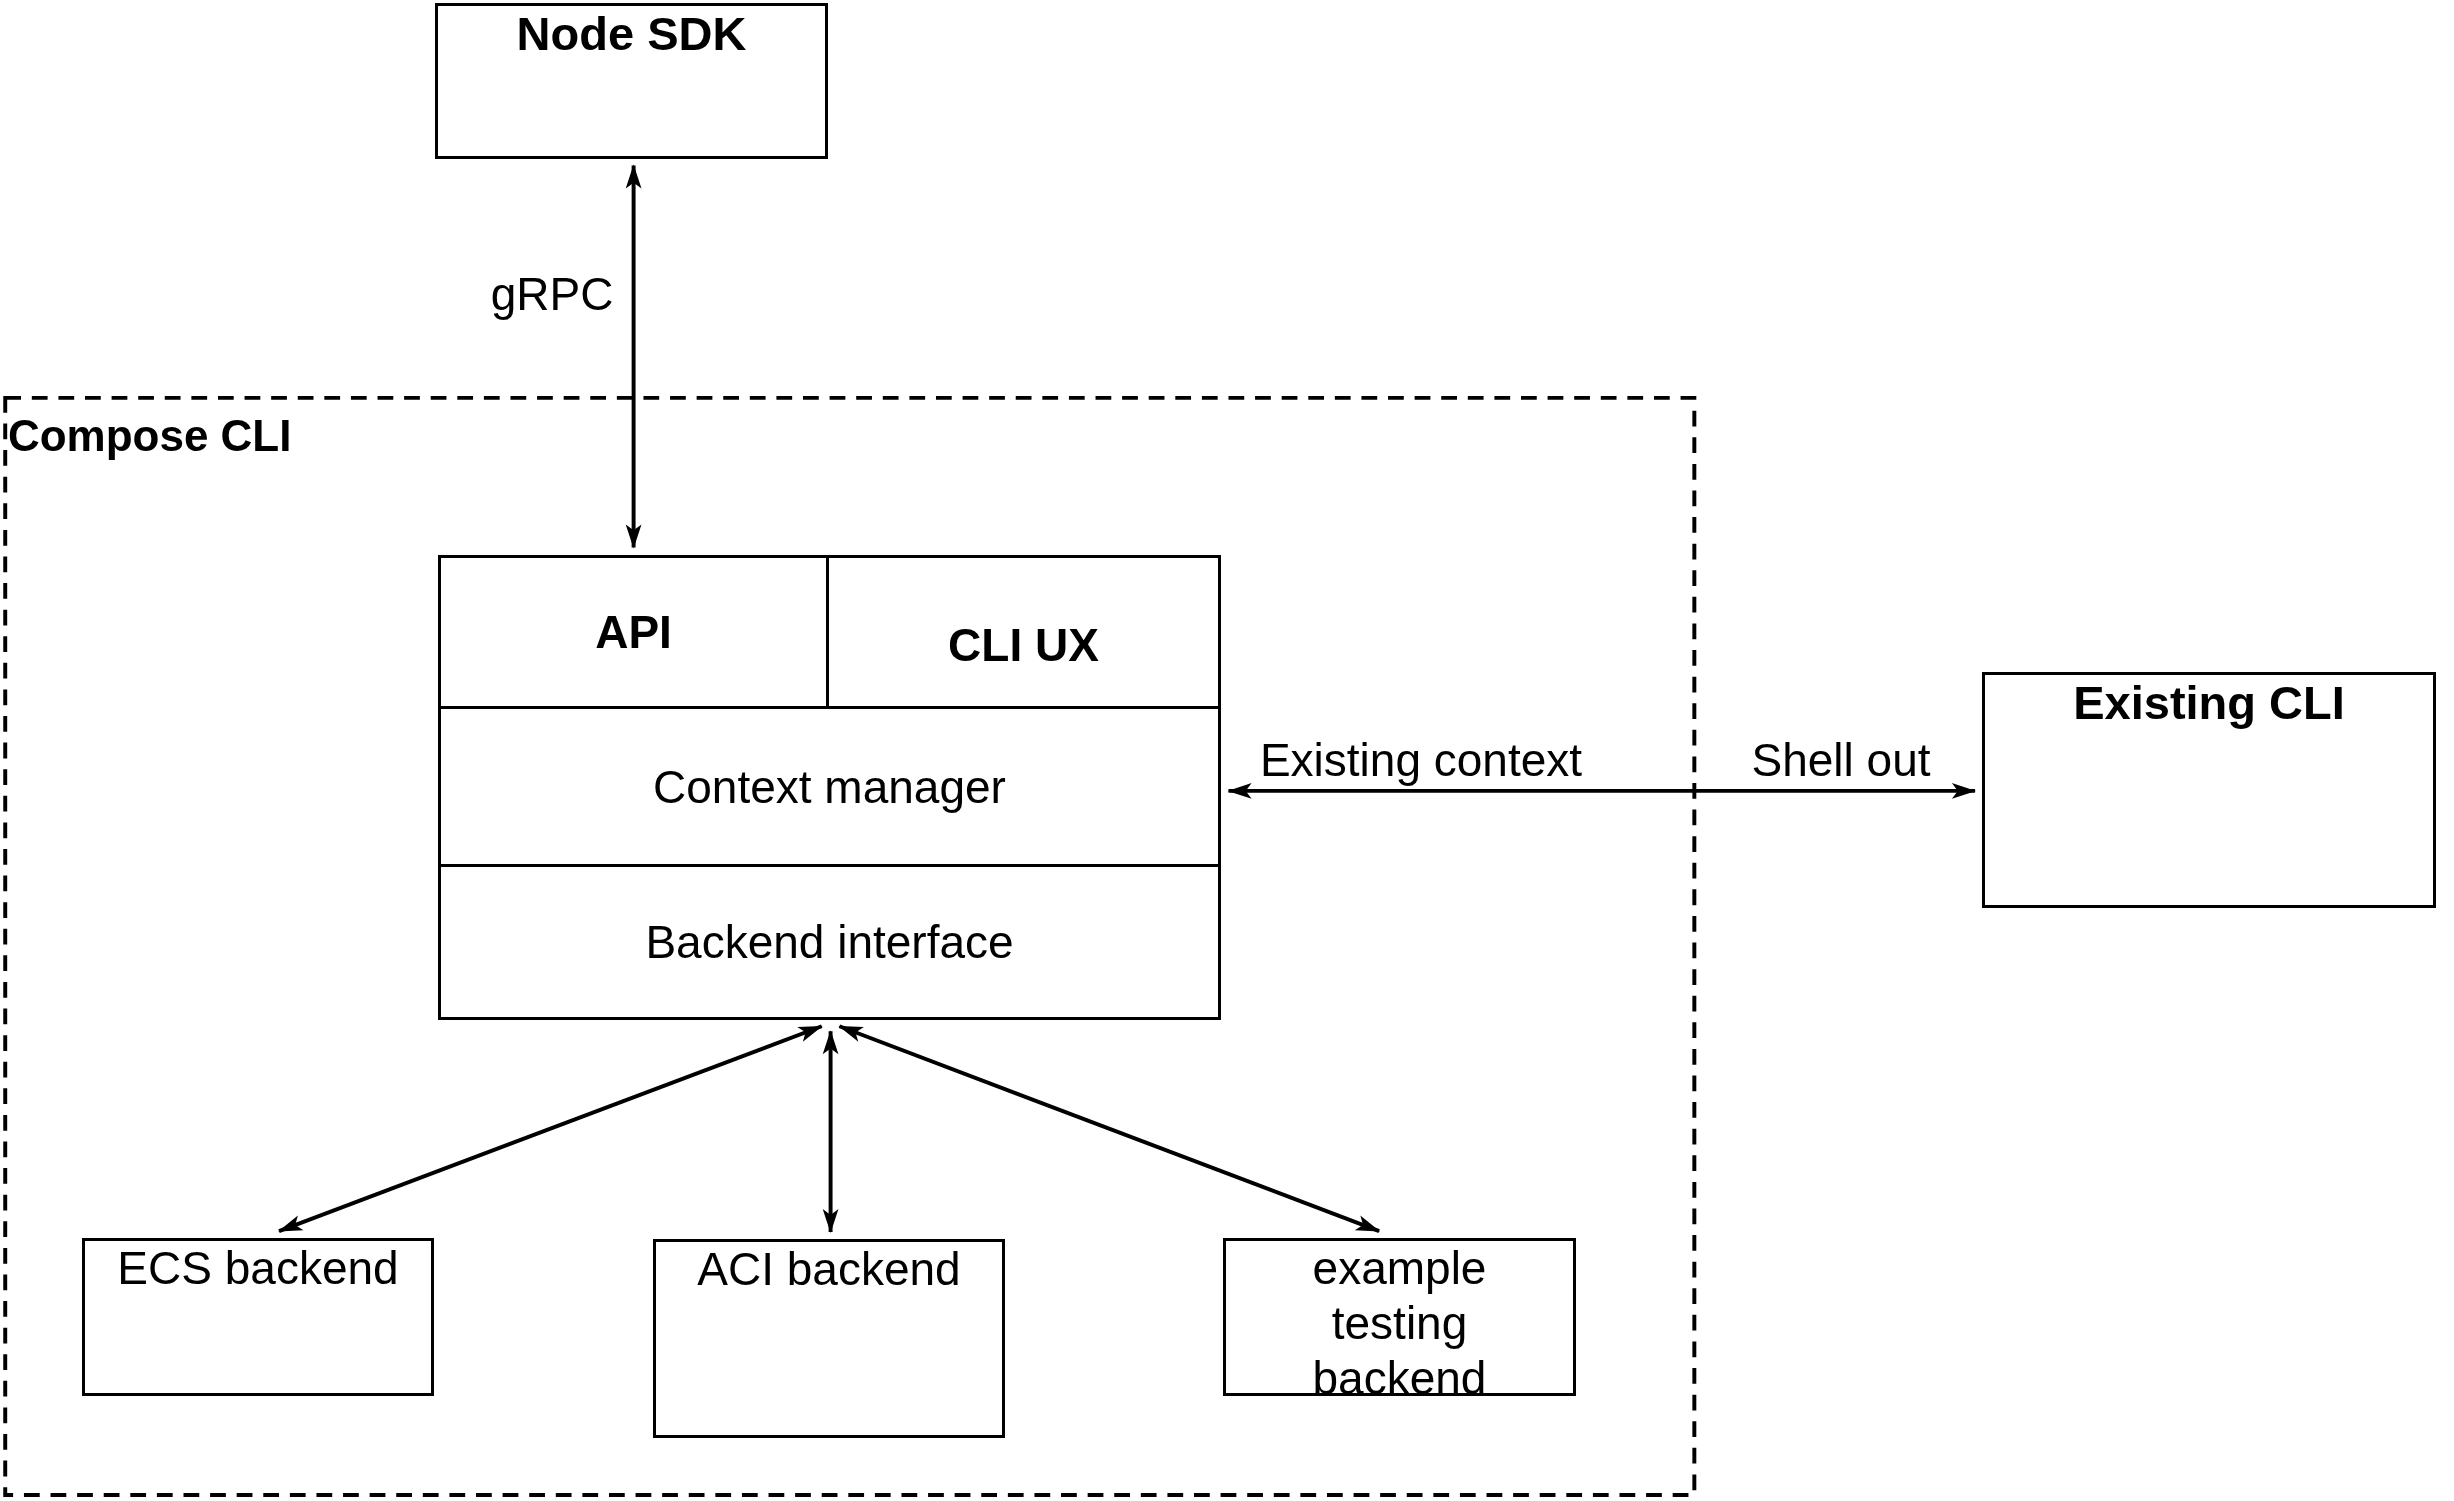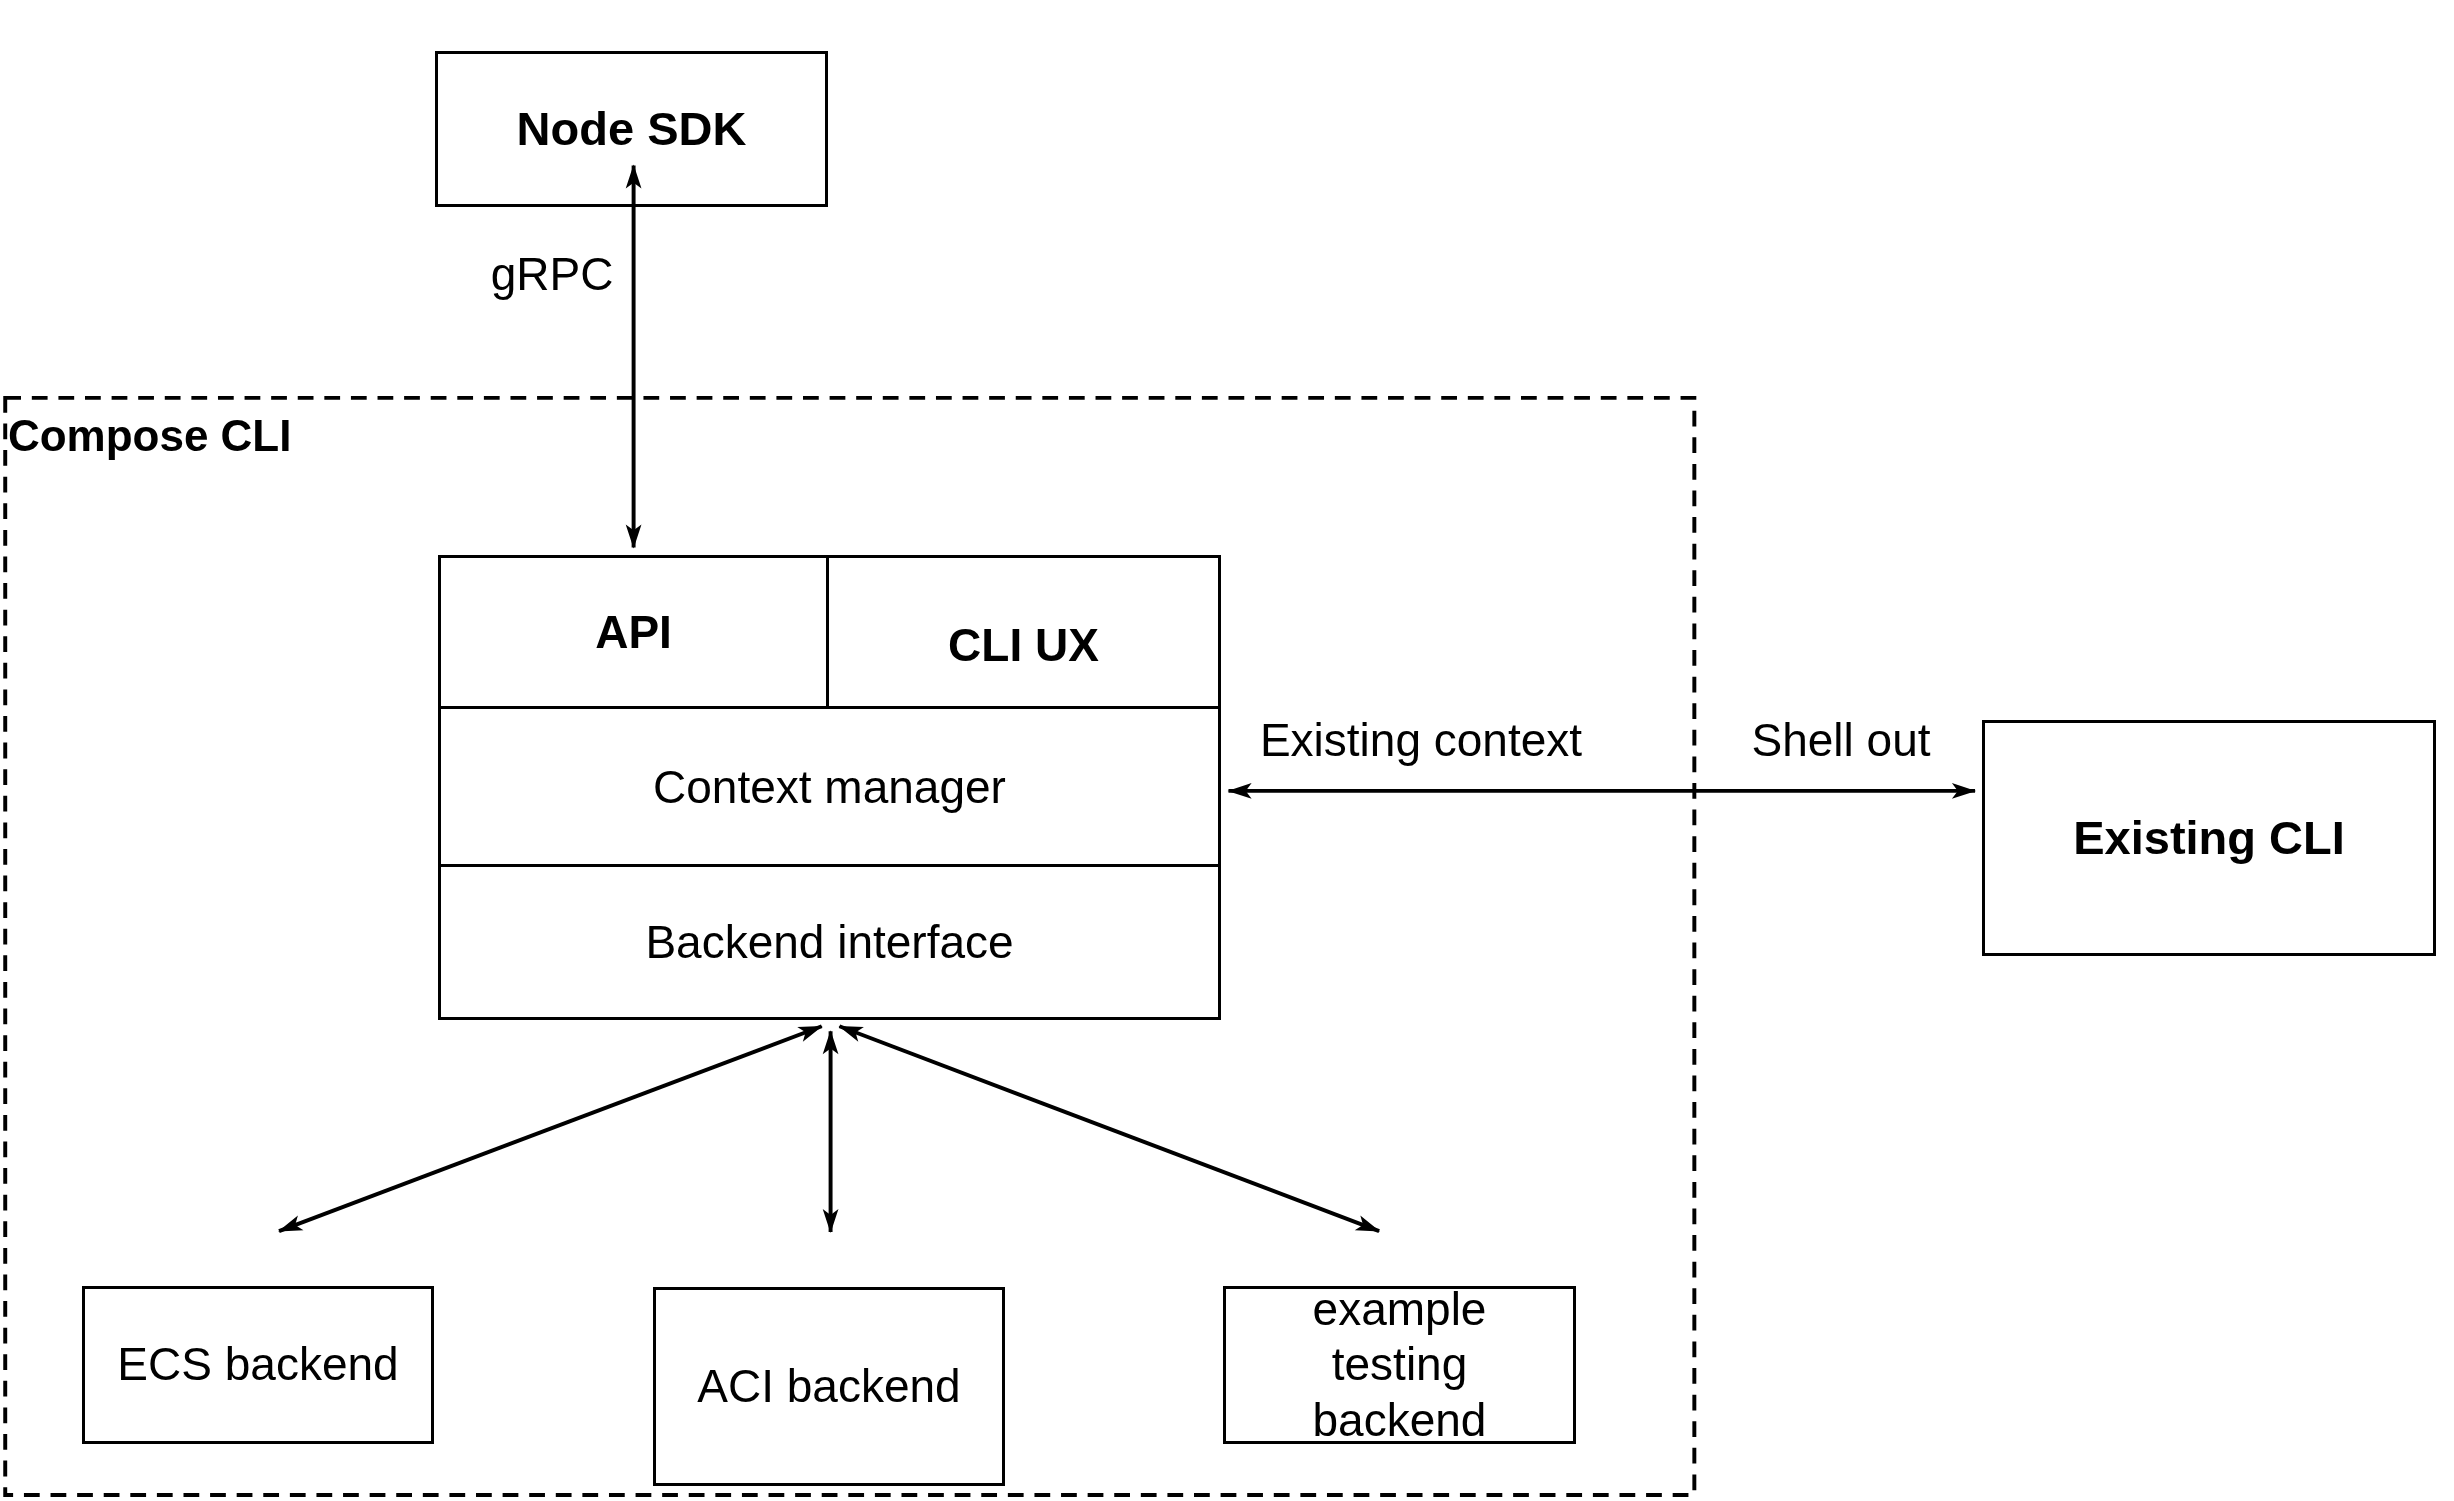--- a/index.html
+++ b/index.html
@@ -11,34 +11,33 @@
     background:#ffffff;
     font-family:"Liberation Sans", sans-serif;
     color:#000000;
     overflow:hidden;
   }
   .box {
     position:absolute;
     border:3.9px solid #000000;
     background:#ffffff;
     display:flex;
-    align-items:center;
     justify-content:center;
     text-align:center;
     font-size:46px;
     line-height:1.2;
-    margin-top:48px;
   }
   .bold { font-weight:bold; font-size:47px; }
   .floating-label {
     position:absolute;
     font-size:46px;
     line-height:1;
     white-space:nowrap;
     transform:translate(-50%,-50%);
+    margin-top:20px;
   }
   
   #compound {
     position:absolute;
     left:438px; top:555px;
     width:783px; height:465px;
     border:3.9px solid #000000;
     background:#ffffff;
   }
   .crow {

